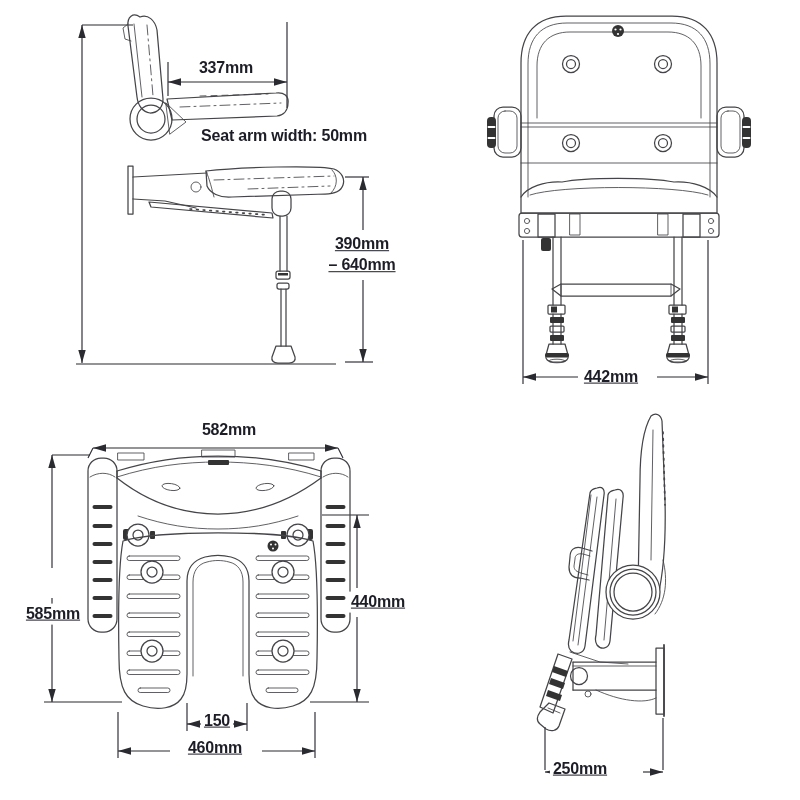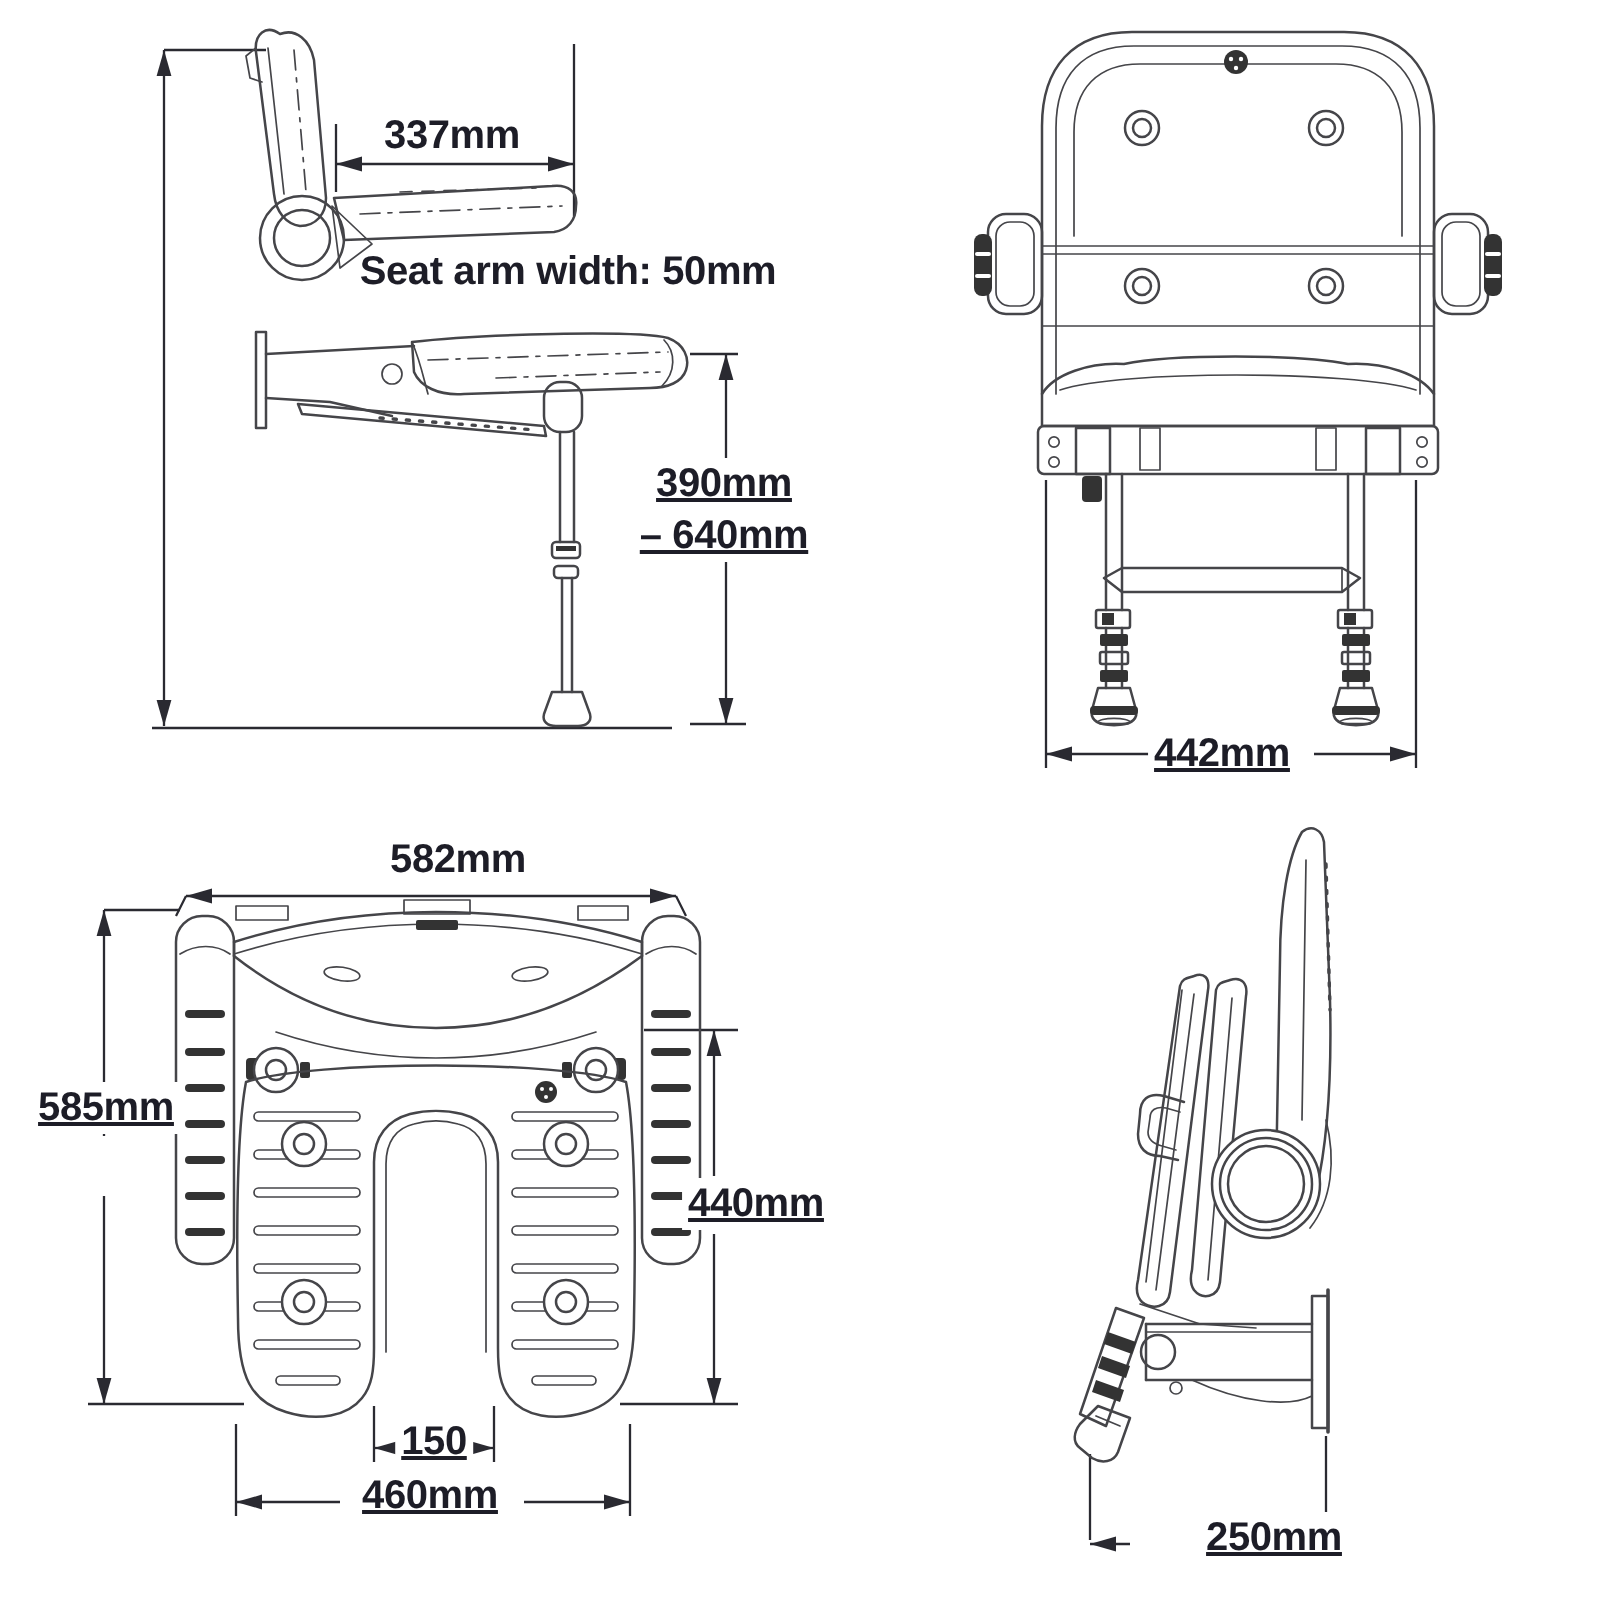--- a/index.html
+++ b/index.html
@@ -11,21 +11,21 @@
   .v .t{stroke-width:.85;}
   .v .fd{fill:var(--dark,#333);stroke:none;}
   .v .fw{fill:#fff;}
   .v .cl{stroke-dasharray:10 4 2 4;stroke-width:.85;}
   .v .dsh{stroke-dasharray:6 5;stroke-width:.85;}
   .v .dots{stroke-dasharray:1.6 5;stroke-width:1.7;}
   .dim line,.dim path{stroke:var(--dim,#2a2a31);fill:none;stroke-width:1.15;stroke-linecap:butt;}
   #ah path{fill:var(--dim,#2a2a31);stroke:none;}
   
   .lbl{position:absolute;transform:translate(-50%,-50%);color:var(--ink,#1d1d27);
-       font-weight:700;font-size:20px;line-height:1.3;letter-spacing:-.2px;
+       font-weight:700;font-size:16px;line-height:1.3;letter-spacing:-.2px;
        white-space:pre-line;text-align:center;}
   .bg{background:var(--background,#fff);padding:0 3px;text-decoration:underline;}
 </style>
 </head>
 <body>
 
 <div class="canvas">
 
 <svg width="800" height="800" viewBox="0 0 800 800">
   <defs>
@@ -358,19 +358,19 @@
     </g>
   </g>
 </svg>
 
 <span class="lbl" style="left:226px;top:68px">337mm</span>
 <span class="lbl" style="left:284px;top:136px">Seat arm width: 50mm</span>
 <span class="lbl bg" style="left:362px;top:255px">390mm
 – 640mm</span>
 <span class="lbl bg" style="left:611px;top:377px">442mm</span>
 <span class="lbl" style="left:229px;top:430px">582mm</span>
-<span class="lbl bg" style="left:53px;top:554px">585mm</span>
+<span class="lbl bg" style="left:53px;top:614px">585mm</span>
 <span class="lbl bg" style="left:378px;top:602px">440mm</span>
 <span class="lbl bg" style="left:217px;top:721px">150</span>
 <span class="lbl bg" style="left:215px;top:748px">460mm</span>
-<span class="lbl bg" style="left:637px;top:769px">250mm</span>
+<span class="lbl bg" style="left:580px;top:769px">250mm</span>
 
 </div>
 
 </body></html>

